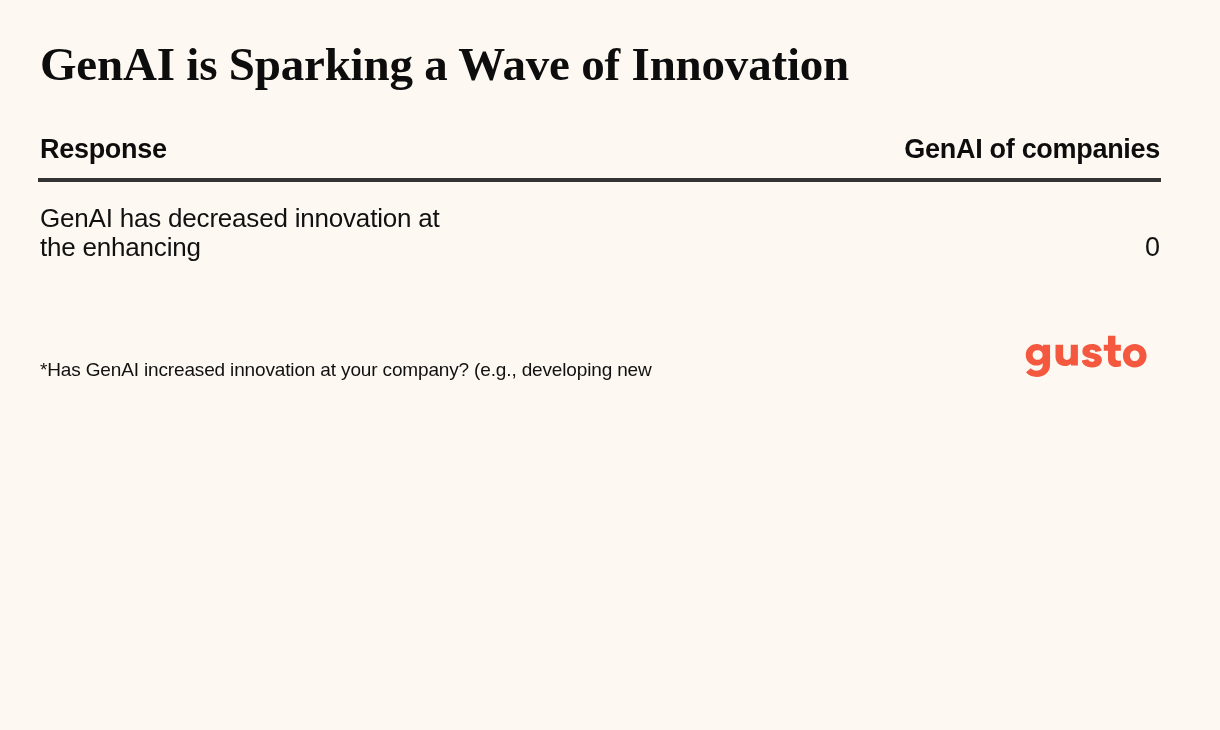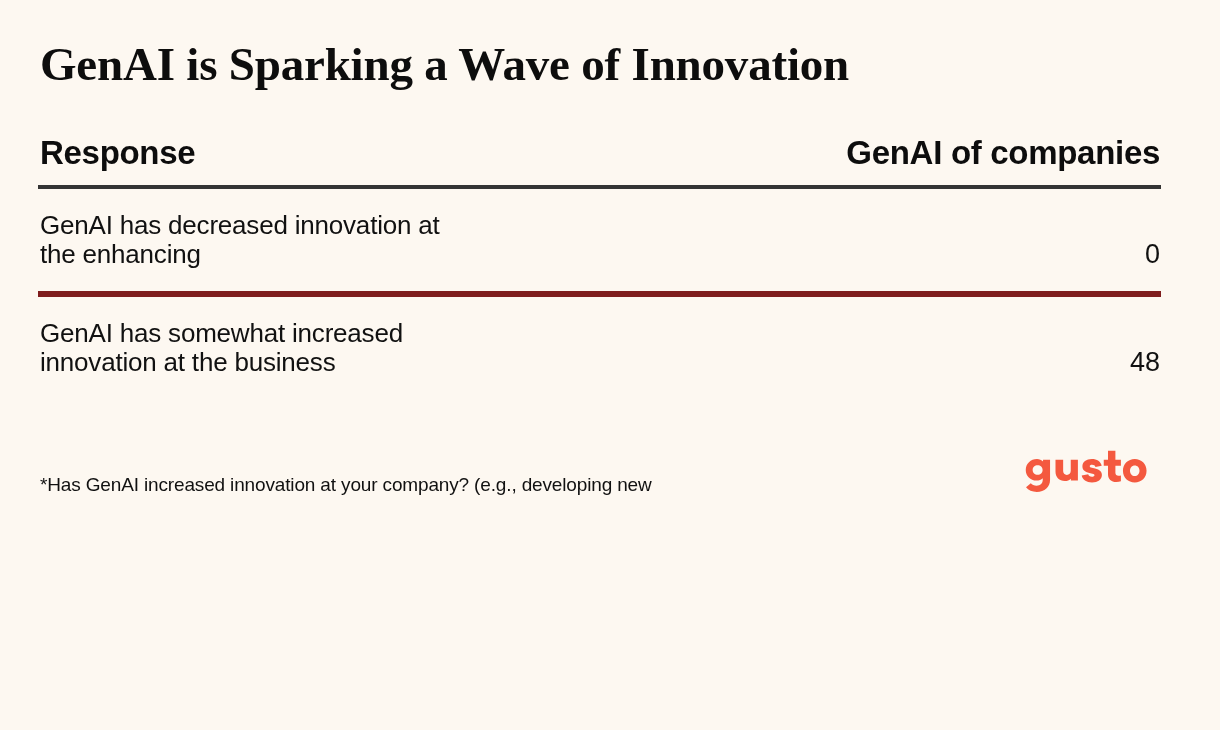--- a/index.html
+++ b/index.html
@@ -36,39 +36,39 @@
     white-space: nowrap;
   }
   
   .data-table {
     width: 100%;
     margin-top: 46px;
     border-collapse: collapse;
     table-layout: fixed;
   }
   .data-table th {
-    font-size: 33px;
+    font-size: 27px;
     font-weight: 700;
     color: #0D0D0D;
     letter-spacing: -0.3px;
     padding: 0 0 13px 0;
     border-bottom: 4px solid #343434;
     vertical-align: bottom;
     margin-left: 48px;
   }
   th.col-response {
     text-align: left;
     padding-left: 2px;
   }
   th.col-share {
     text-align: right;
     padding-right: 1px;
   }
   .data-table td {
-    border-bottom: 6px solid #7f1d1d;
+    border-bottom: 4px solid #7f1d1d;
     padding: 22px 0 21px 0;
     vertical-align: top;
   }
   .data-table tr:last-child td {
     border-bottom: none;
   }
   td.cell-response {
     font-size: 26px;
     line-height: 1.13;
     color: #111111;
@@ -135,27 +135,20 @@
       </tr>
     </thead>
     <tbody>
       <tr>
         <td class="cell-response">
           <span class="resp-line">GenAI has decreased innovation at</span>
           <span class="resp-line">the enhancing</span>
         </td>
         <td class="cell-share">0</td>
       </tr>
-      <tr>
-        <td class="cell-response">
-          <span class="resp-line">GenAI has somewhat increased</span>
-          <span class="resp-line">innovation at the business</span>
-        </td>
-        <td class="cell-share">48</td>
-      </tr>
     </tbody>
   </table>
 
   <div class="footer">
     <div class="footnote">
       <span class="fn-line">*Has GenAI increased innovation at your company? (e.g., developing new</span>
     </div>
 
     <div class="brand-logo">
       <svg width="140" height="50" viewBox="0 0 280 100" aria-label="gusto">

